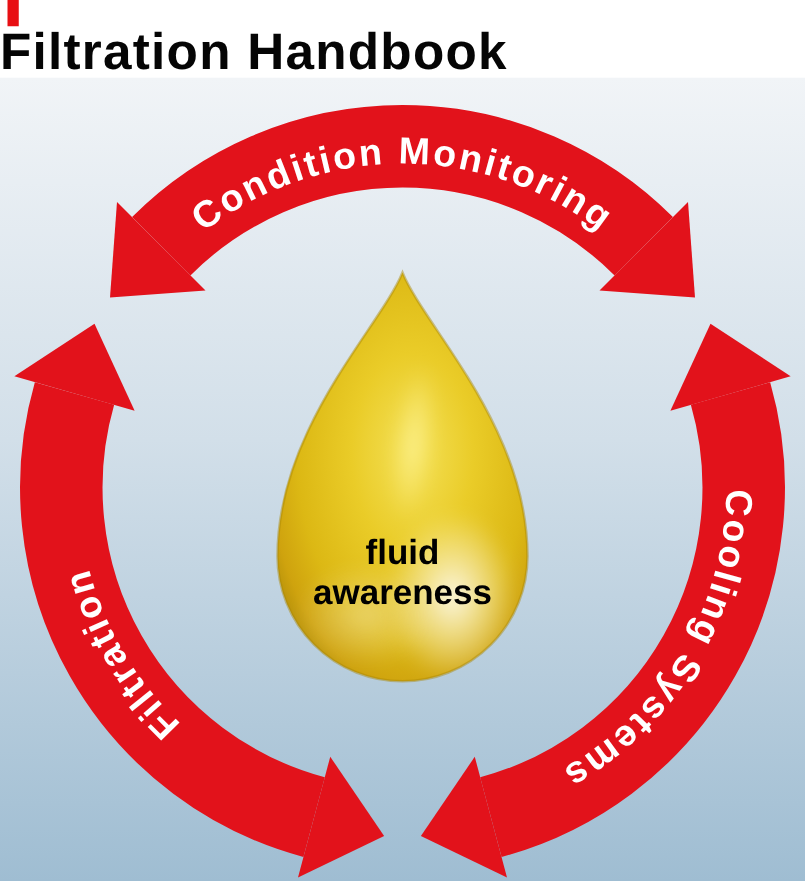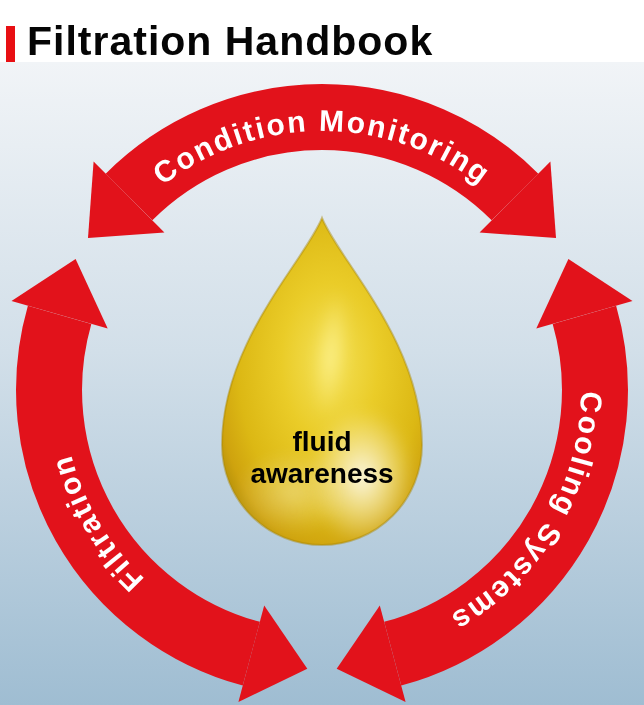--- a/index.html
+++ b/index.html
@@ -3,21 +3,21 @@
 <meta charset="utf-8">
 <style>
   html, body { margin: 0; padding: 0; background: #ffffff; }
   .page {
     width: 644px; height: 705px;
     font-family: "Liberation Sans", sans-serif;
     overflow: hidden; background: #ffffff;
     position: relative;
   }
   .hdr {
-    height: 62px; display: flex; align-items: flex-end; background: #ffffff;
+    height: 62px; display: flex; align-items: flex-start; background: #ffffff; flex-direction: column;
   }
   .hdr .accent {
     width: 9px; height: 36px; margin: 0 12px 0 6px; background: #e80f13;
   }
   .hdr h1 {
     margin: 0; font-size: 41px; font-weight: bold; color: #050505;
     letter-spacing: 1px; line-height: 1; white-space: nowrap;
   }
   .fig { width: 644px; height: 643px; display: block; }
   .arcText {

